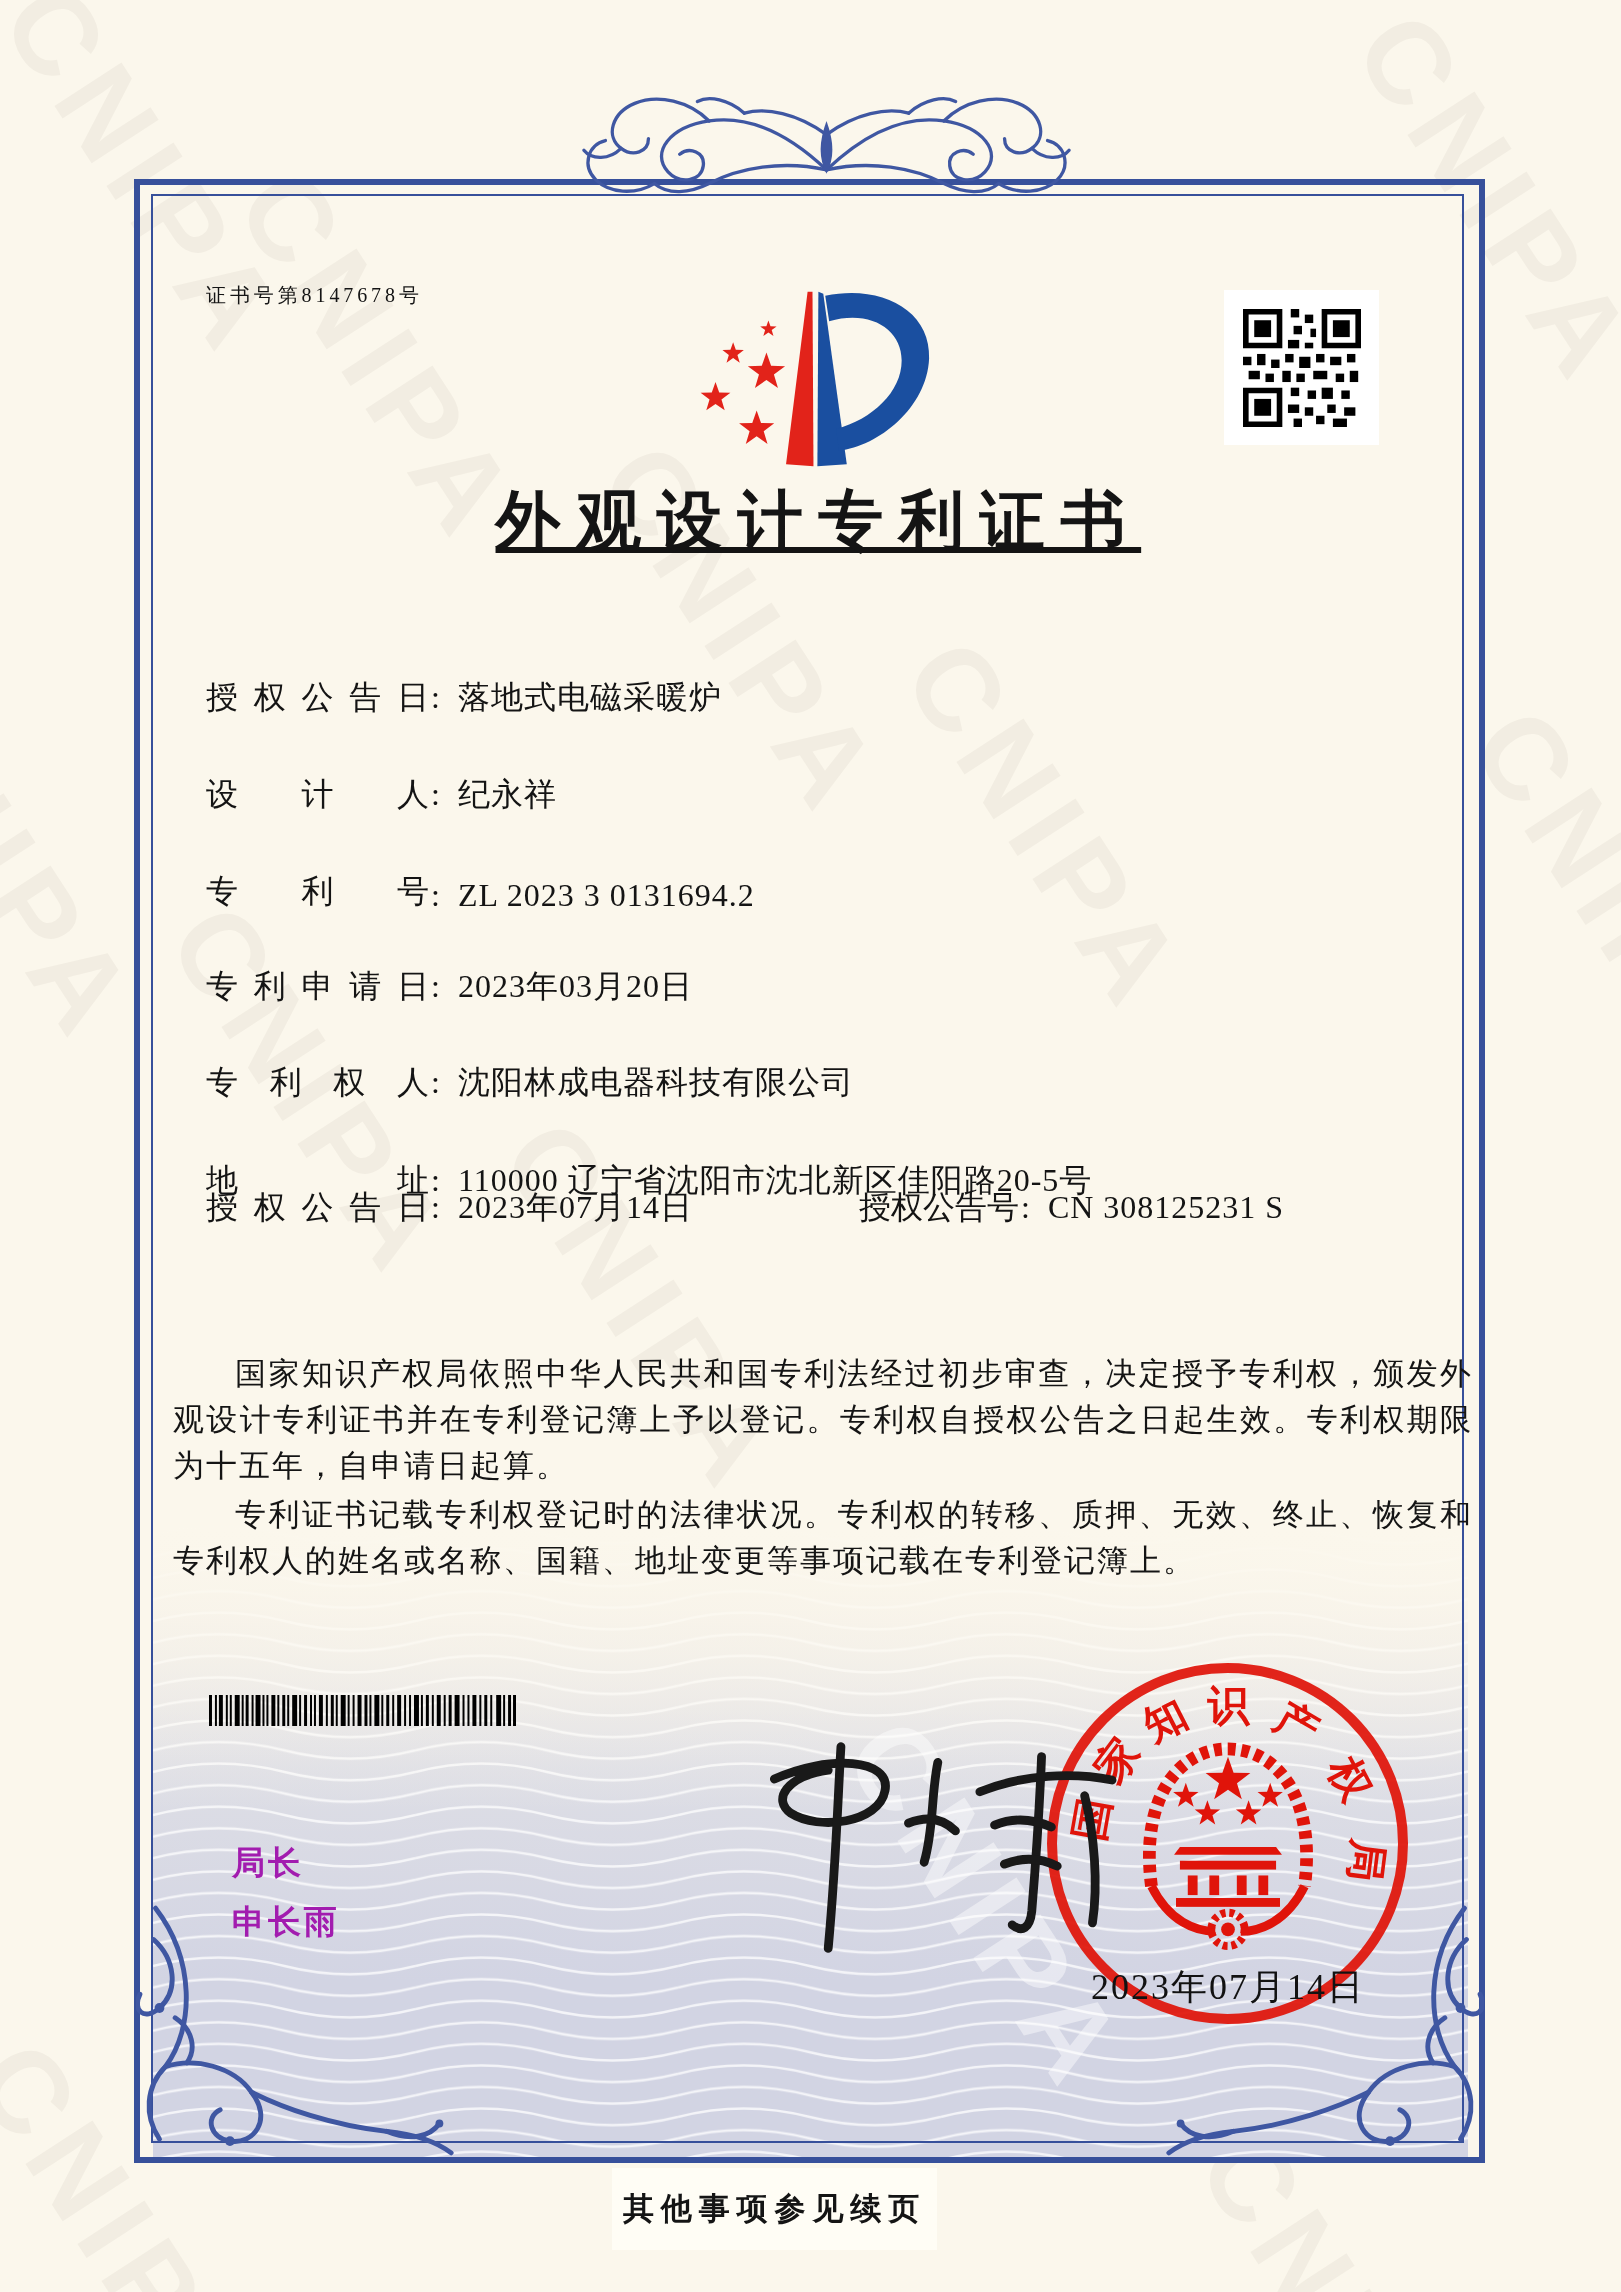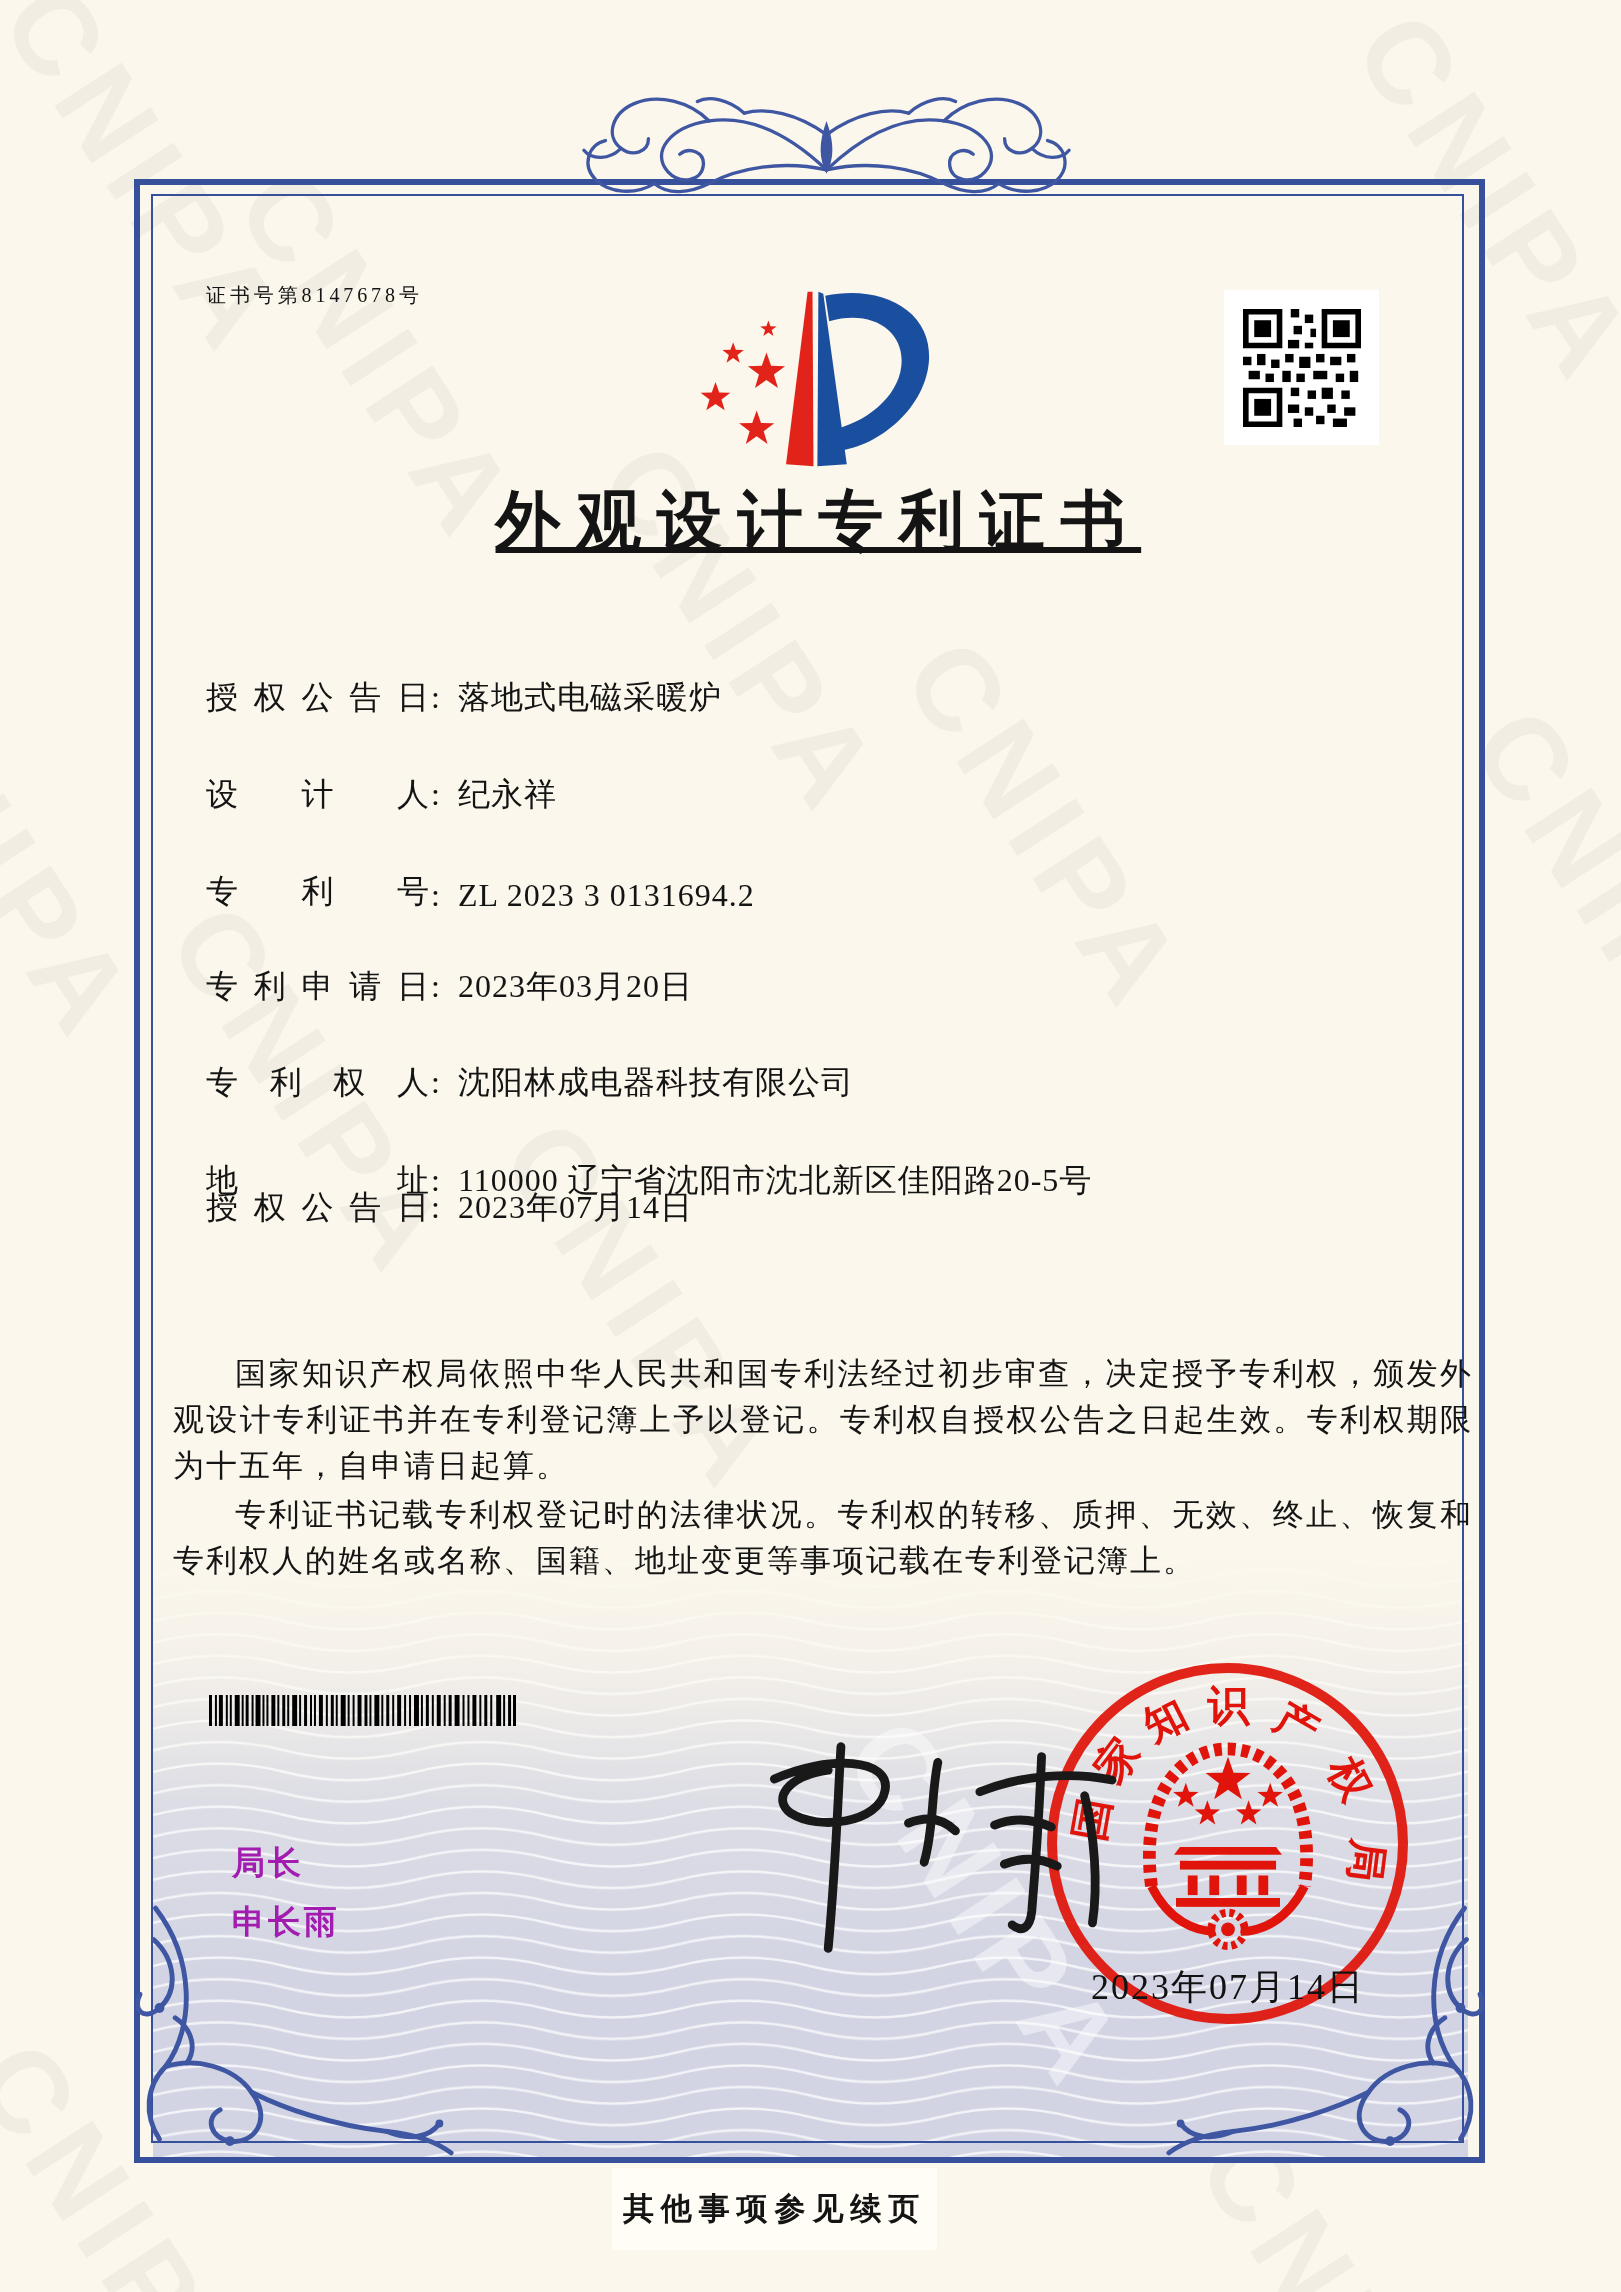--- a/index.html
+++ b/index.html
@@ -227,20 +227,24 @@
     <span class="flabel">专利权人</span><span class="fcolon">:</span>
     <span class="fvalue">沈阳林成电器科技有限公司</span>
   </div>
   <div class="row" style="top:1159px;">
     <span class="flabel">地址</span><span class="fcolon">:</span>
     <span class="fvalue">110000 辽宁省沈阳市沈北新区佳阳路20-5号</span>
   </div>
   <div class="row" style="top:1186px;width:1274px;">
     <span class="flabel">授权公告日</span><span class="fcolon">:</span>
     <span class="fvalue">2023年07月14日</span>
+    <span class="pair2">
+      <span class="flabel2">授权公告号</span><span class="fcolon">:</span>
+      <span class="fvalue">CN 308125231 S</span>
+    </span>
   </div>
 
   <div class="paras">
     <p>国家知识产权局依照中华人民共和国专利法经过初步审查，决定授予专利权，颁发外观设计专利证书并在专利登记簿上予以登记。专利权自授权公告之日起生效。专利权期限为十五年，自申请日起算。</p>
     <p>专利证书记载专利权登记时的法律状况。专利权的转移、质押、无效、终止、恢复和专利权人的姓名或名称、国籍、地址变更等事项记载在专利登记簿上。</p>
   </div>
 
   <svg class="barcode" width="307" height="31" viewBox="0 0 310 32" preserveAspectRatio="none">
     <g fill="#000">
       <rect x="0" width="3" height="32"></rect>

